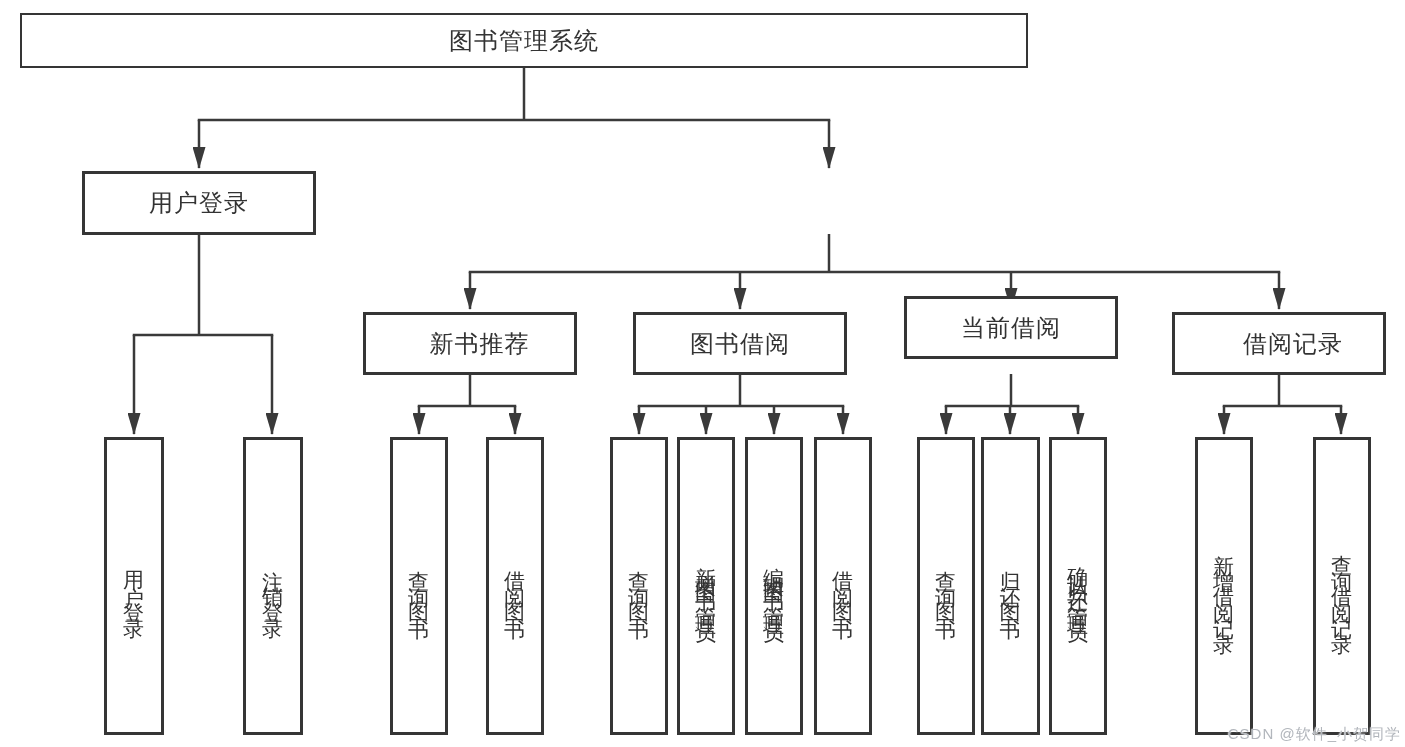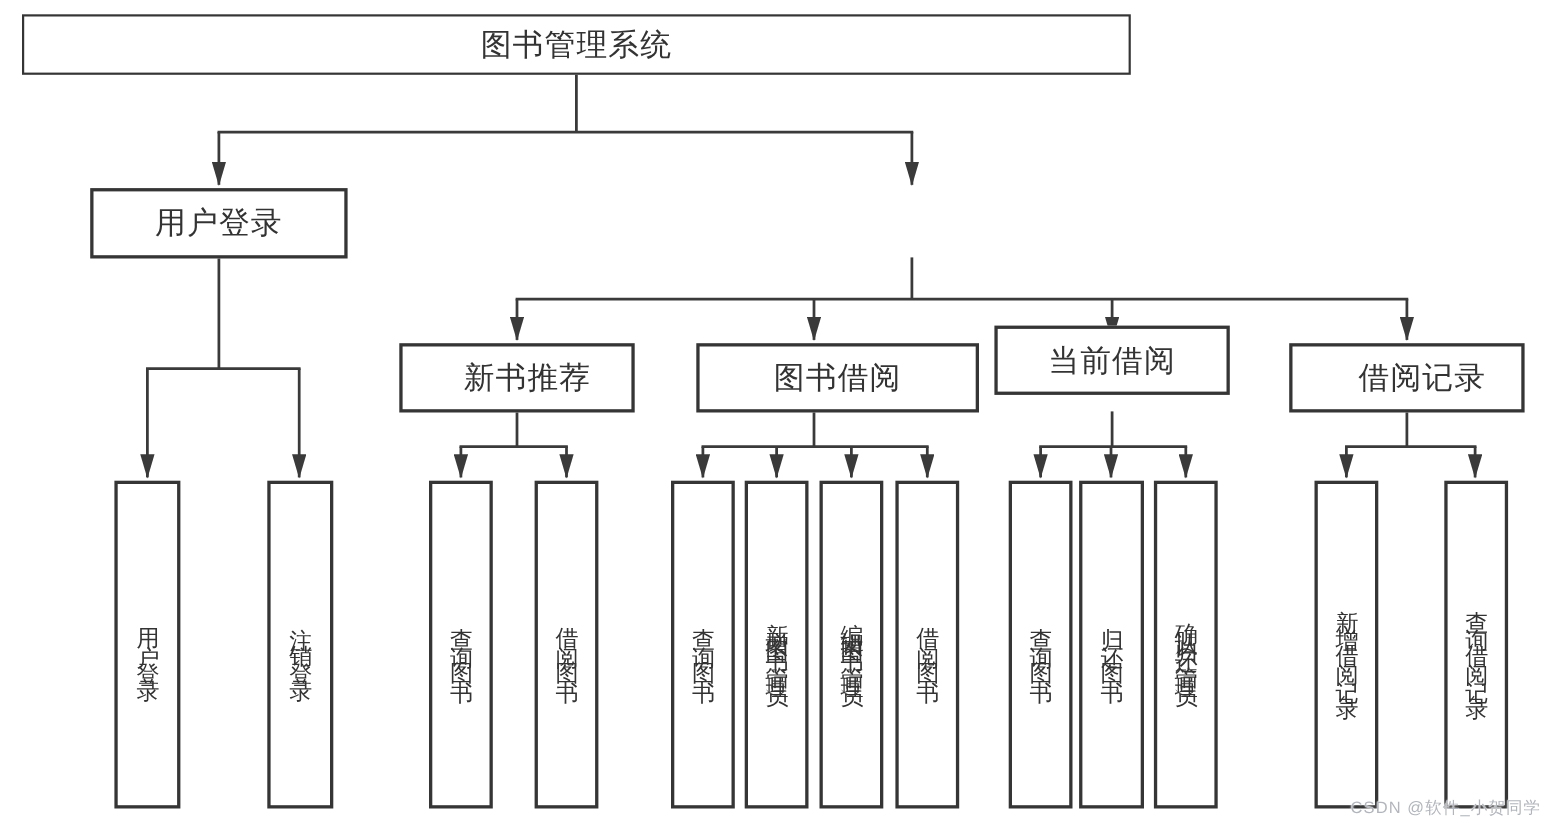--- a/index.html
+++ b/index.html
@@ -14,21 +14,21 @@
   .node{
     position:absolute;
     box-sizing:border-box;
     background:#ffffff;
     border:3px solid #353535;
     display:flex;align-items:center;justify-content:center;
     color:#333333;
   }
   .node.root{border-width:2px;}
   .htxt{
-    font-size:28px;
+    font-size:24px;
     letter-spacing:1px;
     color:#333333;
     white-space:nowrap;
   }
   .leaf{top:437px;height:298px;}
   .vtxt{
     writing-mode:vertical-rl;
     text-orientation:mixed;
     font-size:21px;
     letter-spacing:16px;
@@ -106,21 +106,21 @@
     <span class="htxt">图书管理系统</span>
   </div>
 
   <div class="node" style="left:82px;top:171px;width:234px;height:64px;">
     <span class="htxt">用户登录</span>
   </div>
 
   <div class="node" style="left:363px;top:312px;width:214px;height:63px;padding-left:19px;">
     <span class="htxt">新书推荐</span>
   </div>
-  <div class="node" style="left:633px;top:312px;width:257px;height:63px;">
+  <div class="node" style="left:633px;top:312px;width:214px;height:63px;">
     <span class="htxt">图书借阅</span>
   </div>
   <div class="node" style="left:904px;top:296px;width:214px;height:63px;text-align:center;">
     <span class="htxt">当前借阅</span>
   </div>
   <div class="node" style="left:1172px;top:312px;width:214px;height:63px;padding-left:28px;">
     <span class="htxt">借阅记录</span>
   </div>
 
   <div class="node leaf" style="left:104px;width:60px;">

